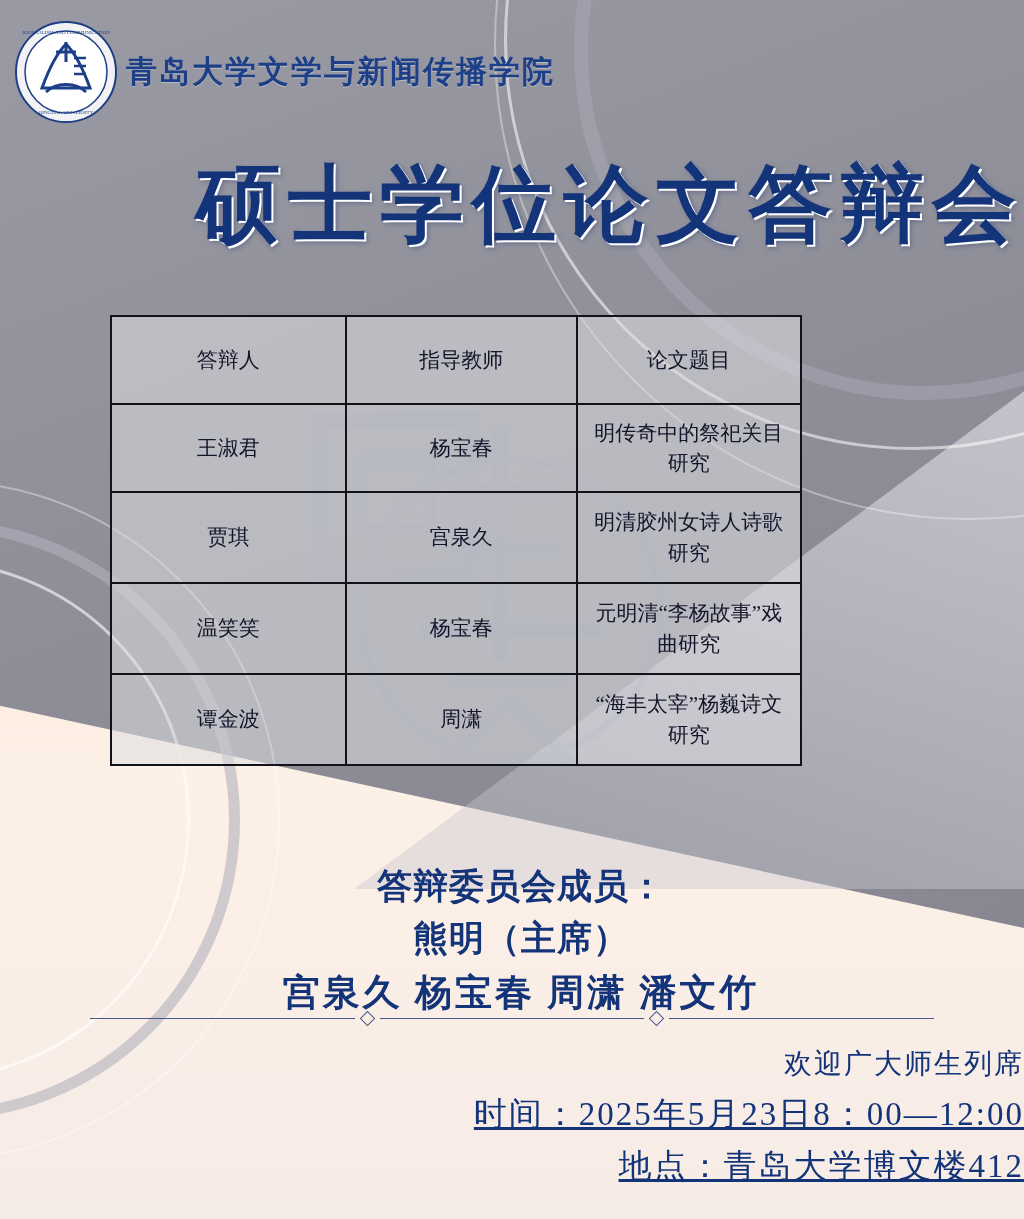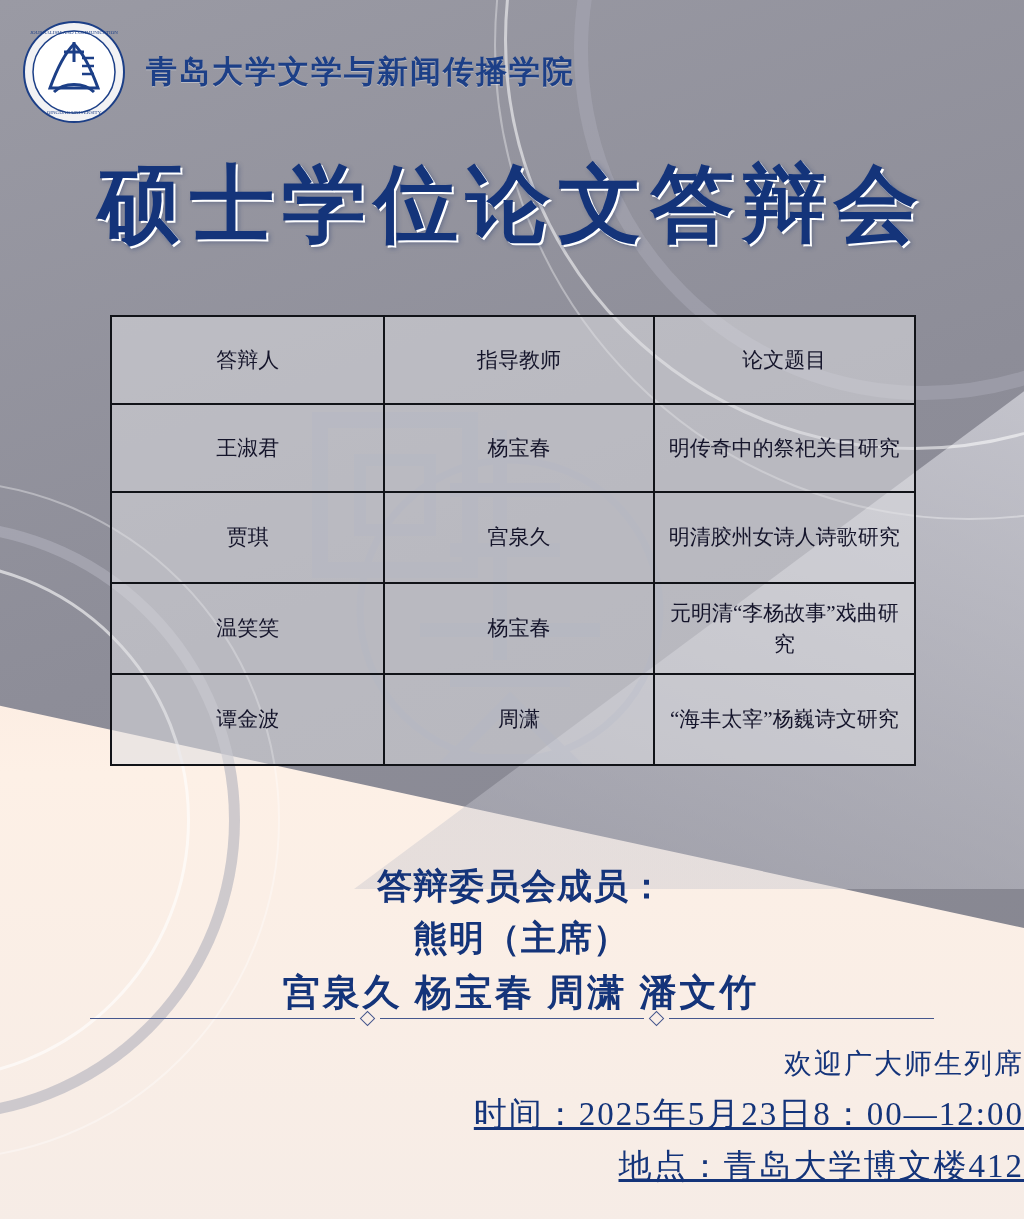--- a/index.html
+++ b/index.html
@@ -95,25 +95,25 @@
     top: 400px;
     width: 420px;
     height: 400px;
     opacity: .18;
     color: #6e7fa8;
   }
 
   
   .header {
     position: absolute;
-    left: 20px;
+    left: 12px;
     top: 18px;
     display: flex;
     align-items: center;
-    gap: 18px;
+    gap: 6px;
     z-index: 5;
   }
   .logo {
     width: 108px;
     height: 108px;
     flex: 0 0 auto;
   }
   .school-name {
     font-family: "Liberation Serif", "DejaVu Serif", serif;
     font-size: 31px;
@@ -123,37 +123,37 @@
     text-shadow: 0 1px 0 rgba(255,255,255,.35);
     white-space: nowrap;
   }
 
   
   .main-title {
     position: absolute;
     top: 148px;
     left: 0;
     width: 100%;
-    text-align: center;
+    text-align: right;
     font-size: 84px;
     font-weight: bold;
     letter-spacing: 8px;
     color: #14347a;
     text-shadow:
       2px 2px 0 #ffffff,
       3px 3px 5px rgba(40,60,110,.45);
     z-index: 4;
   }
 
   
   .table-wrap {
     position: absolute;
     left: 110px;
     top: 315px;
-    width: 806px;
+    width: 692px;
     z-index: 4;
   }
   table.defense {
     width: 100%;
     border-collapse: collapse;
     background: rgba(222,222,226,.55);
     table-layout: fixed;
   }
   table.defense td, table.defense th {
     border: 2px solid #111318;

